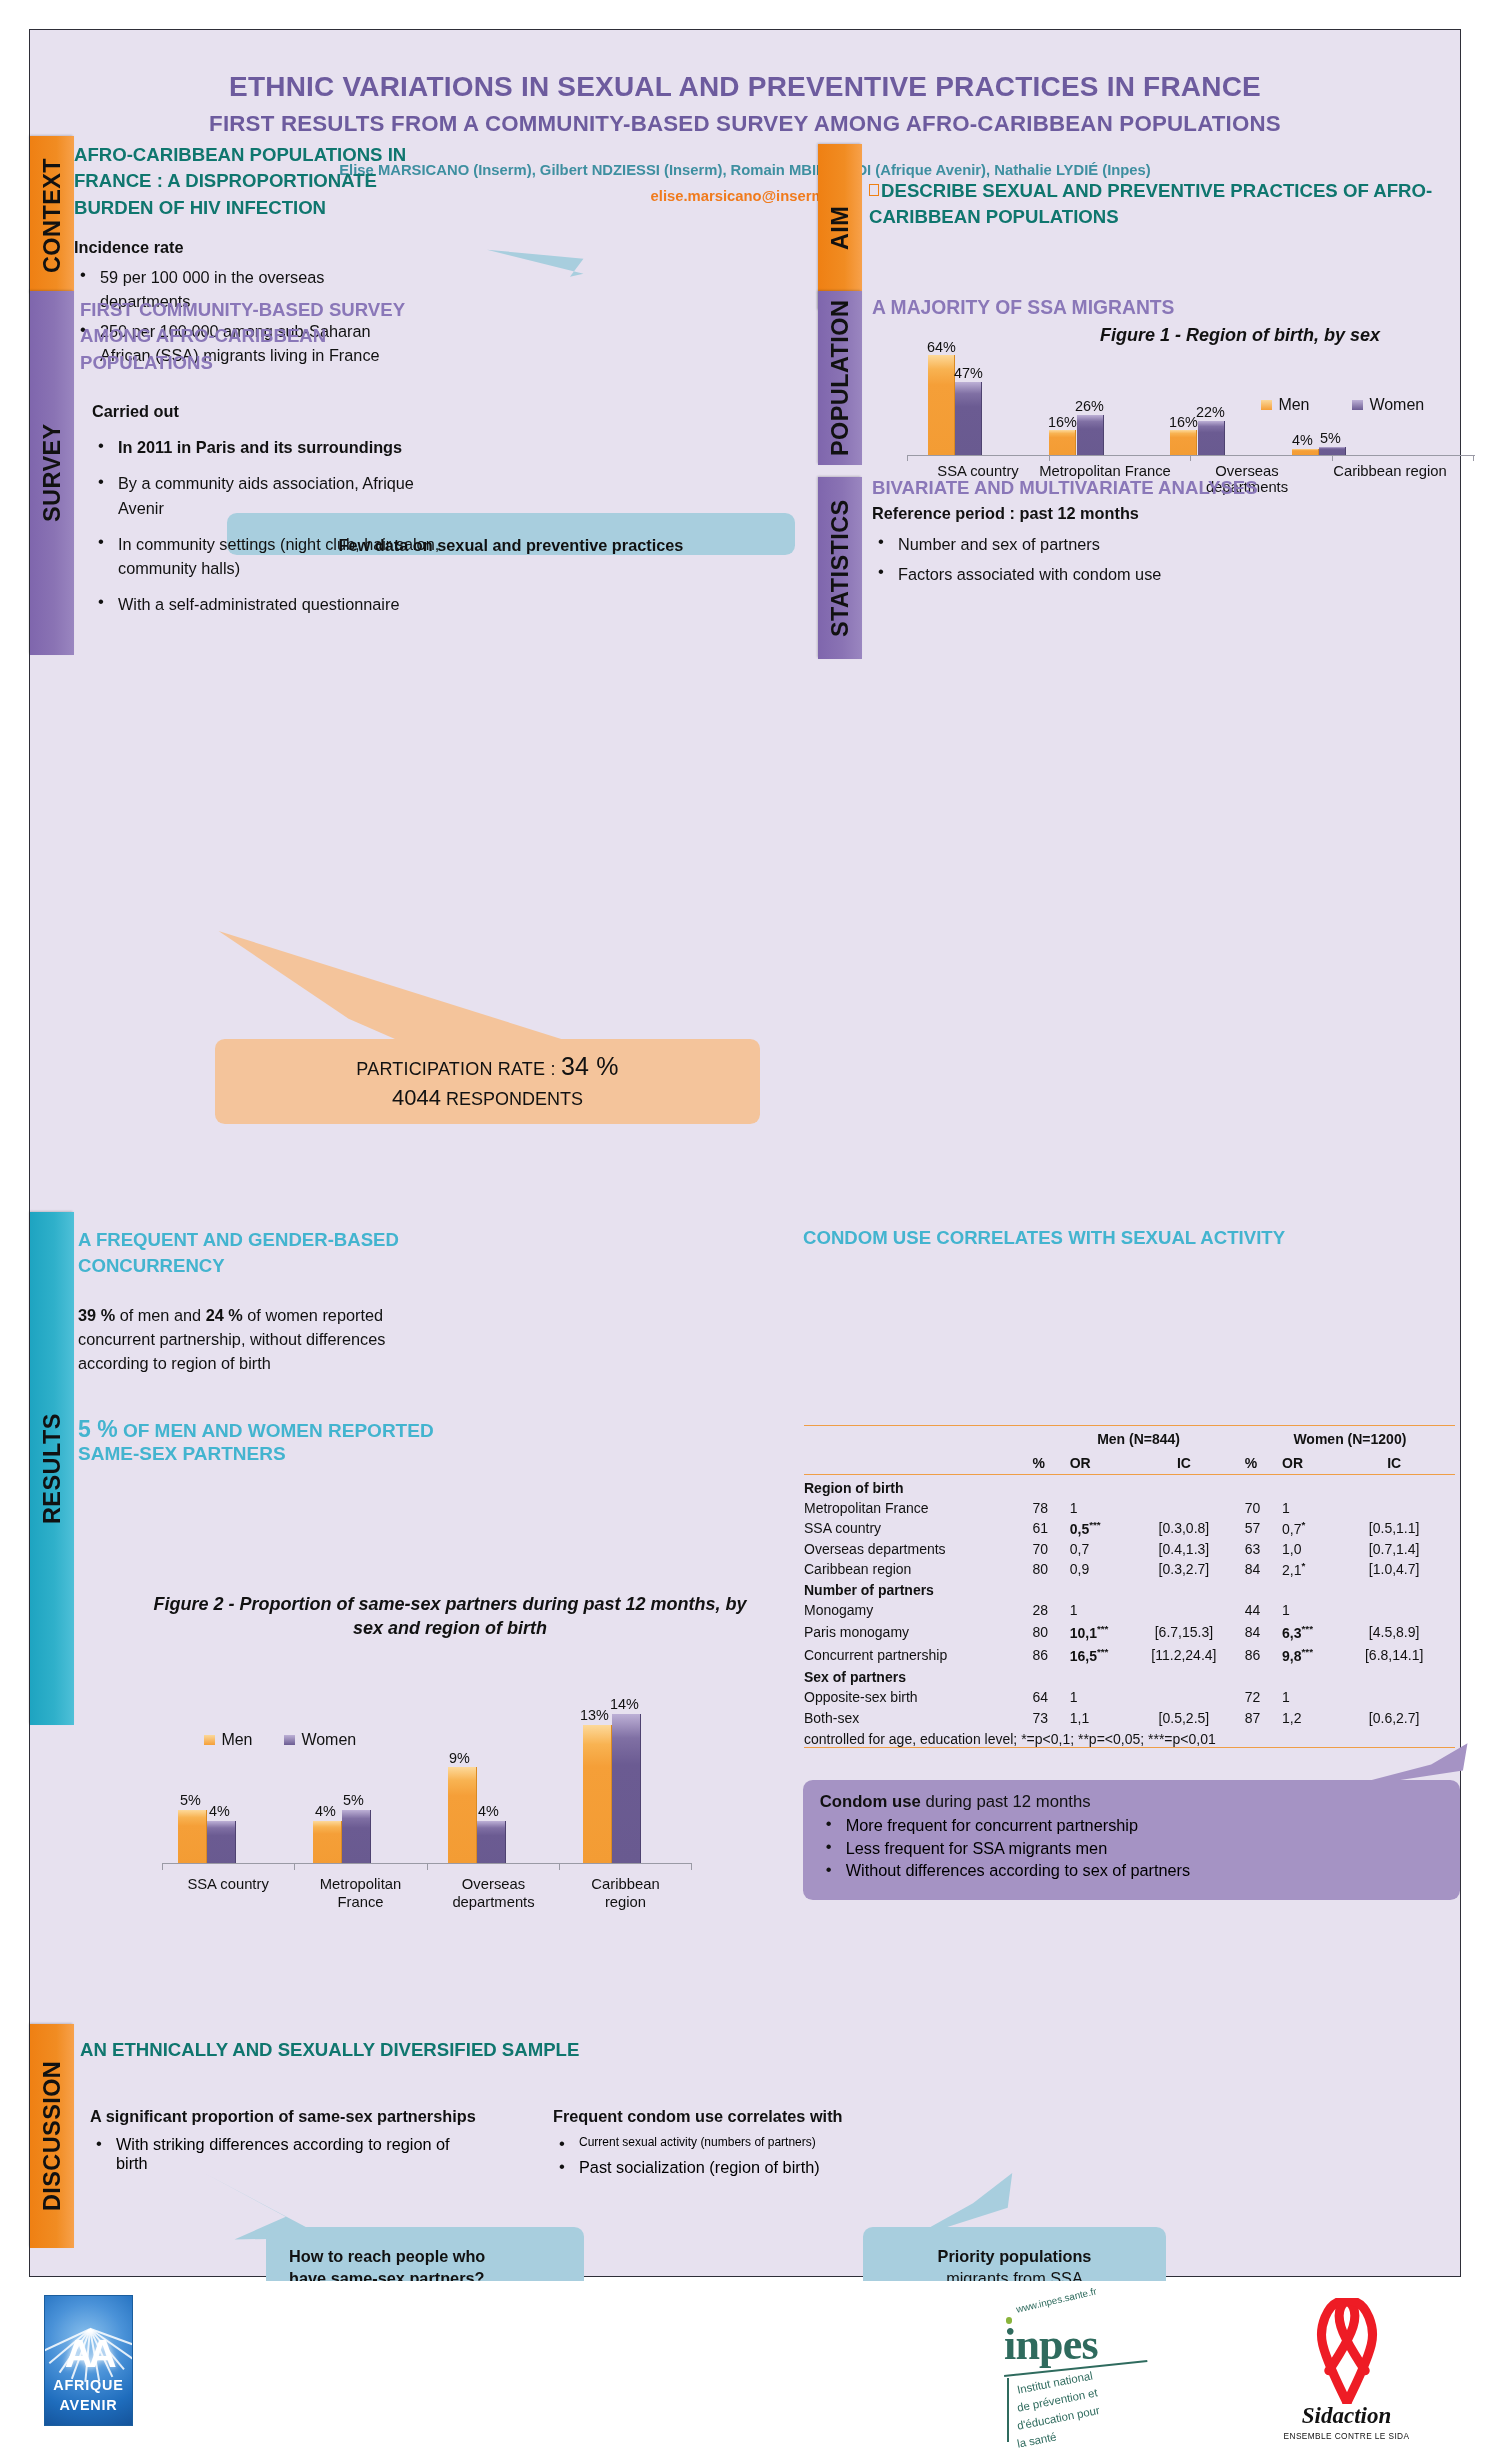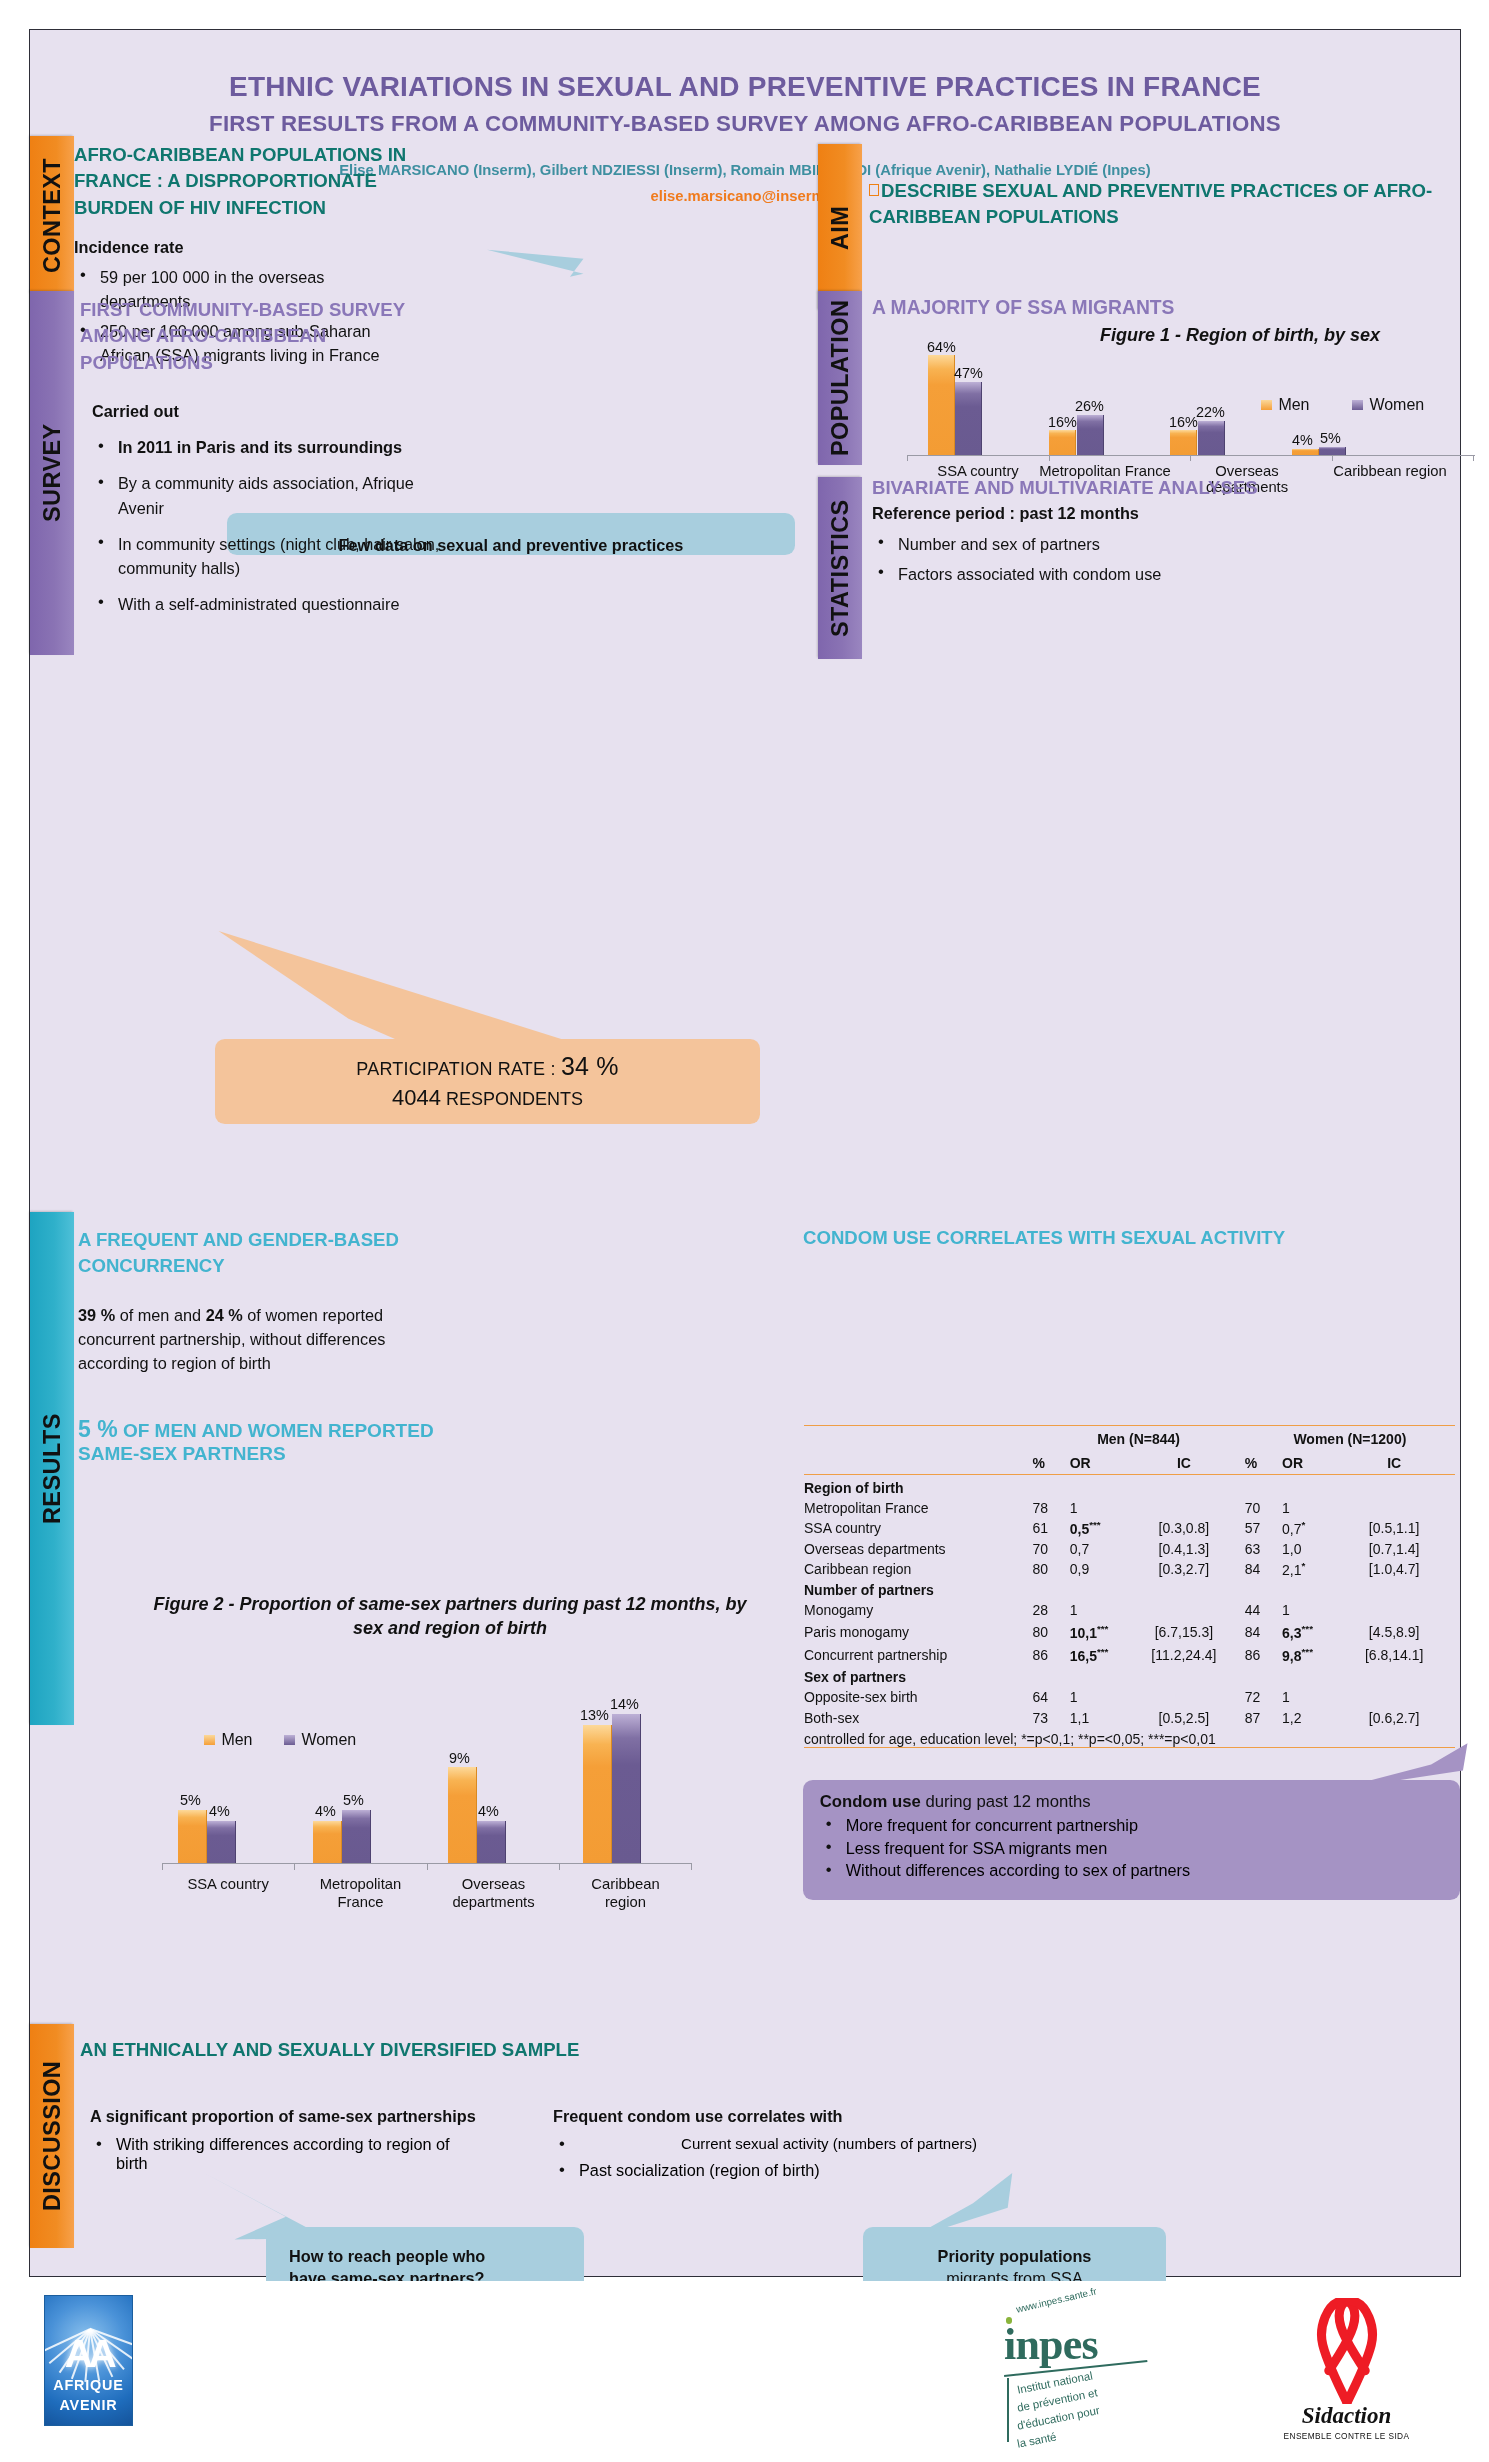--- a/index.html
+++ b/index.html
@@ -516,21 +516,21 @@
 
     <div style="position:absolute; left:60px; top:2077px; width:394px;">
       <div style="font-size:16.3px; font-weight:bold; color:#111;">A significant proportion of same-sex partnerships</div>
       <ul class="bl" style="margin-top:9px;">
         <li style="font-size:16.3px;">With striking differences according to region of birth</li>
       </ul>
     </div>
     <div style="position:absolute; left:523px; top:2077px; width:424px;">
       <div style="font-size:16.3px; font-weight:bold; color:#111;">Frequent condom use correlates with</div>
       <ul class="bl" style="margin-top:9px;">
-        <li style="font-size:15px;text-align:right;">Current sexual activity (numbers of partners)</li>
+        <li style="font-size:12px;">Current sexual activity (numbers of partners)</li>
         <li style="font-size:16.3px; margin-top:9px;">Past socialization (region of birth)</li>
       </ul>
     </div>
 
     <svg style="position:absolute; left:174px; top:2143px; width:159px; height:74px;" viewBox="0 0 210 98">
       <polygon points="0,0 162,86 40,88 108,58" fill="#a8cede"></polygon>
     </svg>
     <div class="callout" style="left:236px; top:2197px; width:318px; height:80px; background:#a8cede;
                 display:flex; flex-direction:column; justify-content:center; padding-left:23px;">
       <div style="font-size:16.3px; font-weight:bold; color:#111;">How to reach people who</div>

